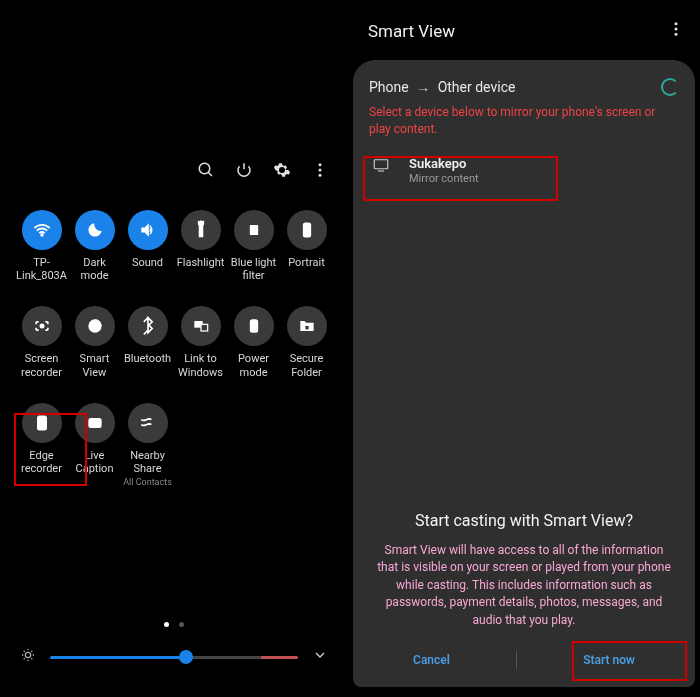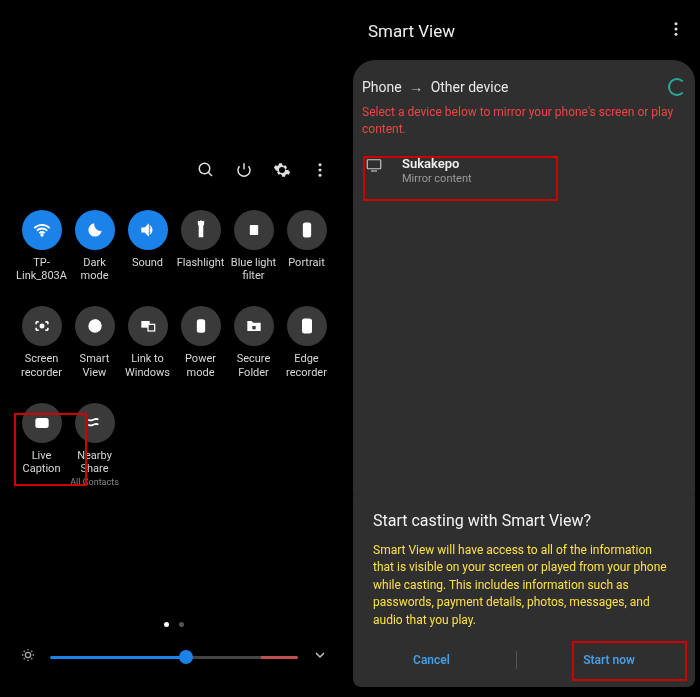--- a/index.html
+++ b/index.html
@@ -125,21 +125,21 @@
     color: #f0f0f0;
   }
   .sv-card {
     position: absolute;
     top: 60px;
     left: 5px;
     right: 5px;
     height: 455px;
     background: #2f2f2f;
     border-radius: 22px;
-    padding: 18px 9px;
+    padding: 18px 16px;
   }
   .sv-row1 {
     display: flex;
     justify-content: space-between;
     align-items: center;
     font-size: 14px;
     color: #e8e8e8;
   }
   .sv-row1 .arrow { margin: 0 4px; color:#ccc; }
   .loader-circle {
@@ -164,29 +164,30 @@
   .device-sub { font-size: 11px; color:#9a9a9a; margin-top:1px; }
   
   .dialog {
     position: absolute;
     bottom: 10px;
     left: 5px;
     right: 5px;
     background: #2f2f2f;
     border-radius: 8px;
     padding: 20px 20px 16px 20px;
+    text-align: center;
   }
   .dialog-title {
     font-size: 16px;
     color: #f4f4f4;
     margin-bottom: 12px;
   }
   .dialog-body {
     font-size: 12px;
-    color: #fde047;
+    color: #f9a8d4;
     line-height: 1.45;
   }
   .dialog-buttons {
     margin-top: 20px;
     display: flex;
     justify-content: space-around;
     align-items: center;
   }
   .dialog-btn {
     color: #4a9de0;
@@ -293,20 +294,28 @@
         <div class="tile-circle">
           <svg viewBox="0 0 24 24" fill="none" stroke="#fff" stroke-width="2">
             <circle cx="12" cy="12" r="7"></circle>
             <path d="M12 5a7 7 0 017 7M9 12l3 3"></path>
           </svg>
         </div>
         <div class="tile-label">Smart View</div>
       </div>
     <div class="tile">
         <div class="tile-circle">
+          <svg viewBox="0 0 24 24">
+            <path d="M12 2l5 5-4 4 4 4-5 5V2zm0 0L7 7m5 10l-5 5" stroke="#fff" stroke-width="2" fill="none"></path>
+          </svg>
+        </div>
+        <div class="tile-label">Bluetooth</div>
+      </div>
+    <div class="tile">
+        <div class="tile-circle">
           <svg viewBox="0 0 24 24" fill="#fff">
             <rect x="4" y="6" width="10" height="8"></rect>
             <rect x="12" y="10" width="8" height="8" fill="#3a3a3a" stroke="#fff" stroke-width="1.5"></rect>
           </svg>
         </div>
         <div class="tile-label">Link to Windows</div>
       </div>
     <div class="tile">
         <div class="tile-circle">
           <svg viewBox="0 0 24 24" fill="none" stroke="#fff" stroke-width="2">

